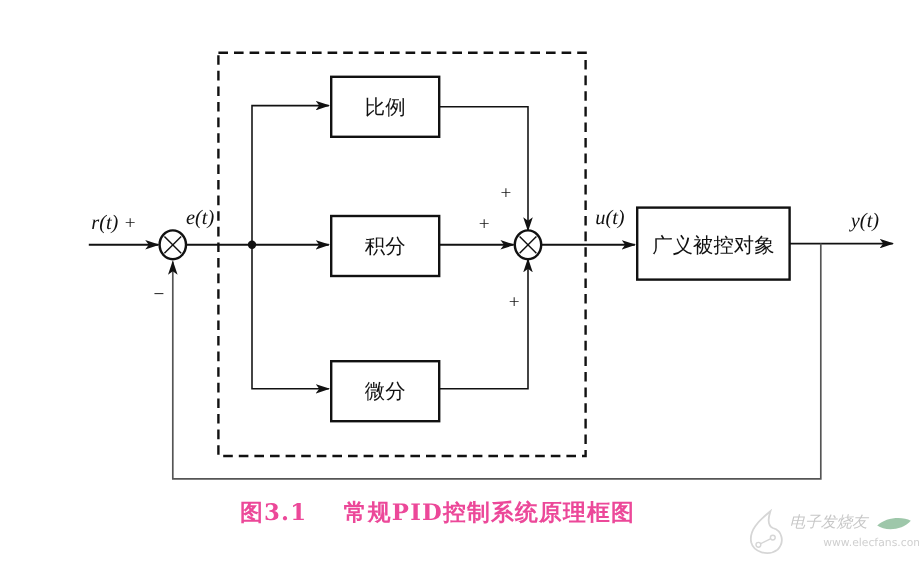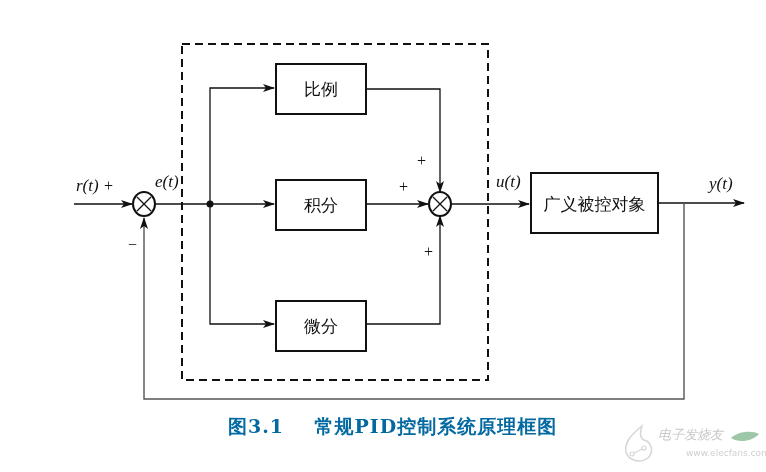--- a/index.html
+++ b/index.html
@@ -1,21 +1,21 @@
 <!DOCTYPE html>
 <html><head>
 <meta charset="utf-8">
 <style>
   html, body { margin: 0; padding: 0; background: #ffffff; }
   body { width: 766px; height: 472px; overflow: hidden; position: relative; font-family: "DejaVu Sans", sans-serif; }
   #diagram { position: absolute; left: 0; top: 0; width: 766px; height: 472px; }
   .block-label { font-family: "DejaVu Sans", sans-serif; font-size: 17px; fill: #111; }
   .sig { font-family: "Liberation Serif", serif; font-style: italic; font-size: 17px; fill: #111; }
   .sign { font-family: "Liberation Serif", serif; font-size: 16px; fill: #111; }
-  .caption { position: absolute; left: 228px; top: 414px; font-family: "DejaVu Serif", serif; font-weight: bold; font-size: 19px; color: #0369a1; letter-spacing: 1px; white-space: pre; }
+  .caption { position: absolute; left: 200px; top: 414px; font-family: "DejaVu Serif", serif; font-weight: bold; font-size: 19px; color: #ec4899; letter-spacing: 1px; white-space: pre; }
   .watermark { position: absolute; left: 622px; top: 424px; width: 140px; height: 44px; opacity: 0.55; }
   .wm-title { position: absolute; left: 36px; top: 2px; font-family: Liberation Sans, sans-serif; font-style: italic; font-size: 13px; color: #9a9a9a; }
   .wm-url { position: absolute; left: 34px; top: 24px; font-family: "DejaVu Sans", sans-serif; font-size: 9px; color: #a8a8a8; margin-left: 30px; }
 </style>
 </head>
 <body>
 
 <svg id="diagram" viewBox="0 0 766 472" xmlns="http://www.w3.org/2000/svg">
   <defs>
     <marker id="arrow" markerWidth="12" markerHeight="8" refX="11" refY="4" orient="auto" markerUnits="userSpaceOnUse">

